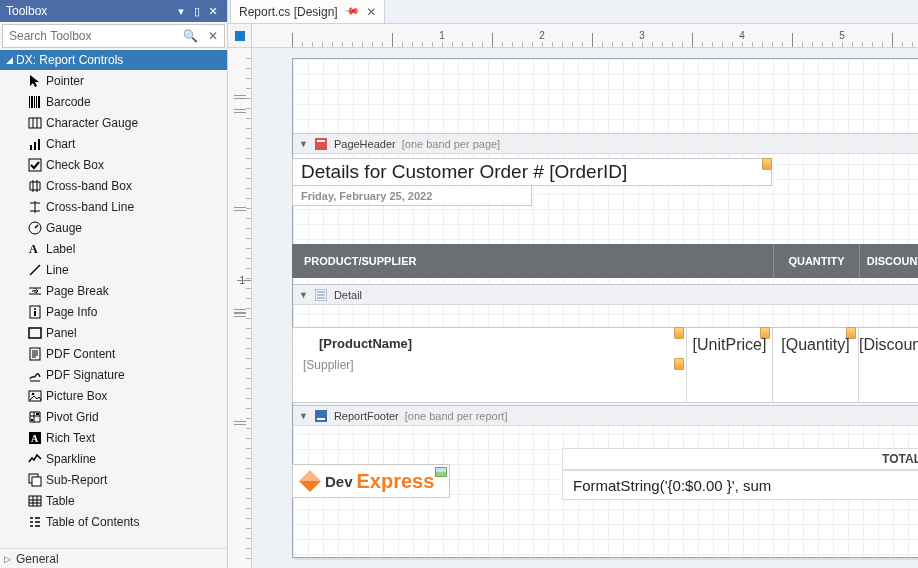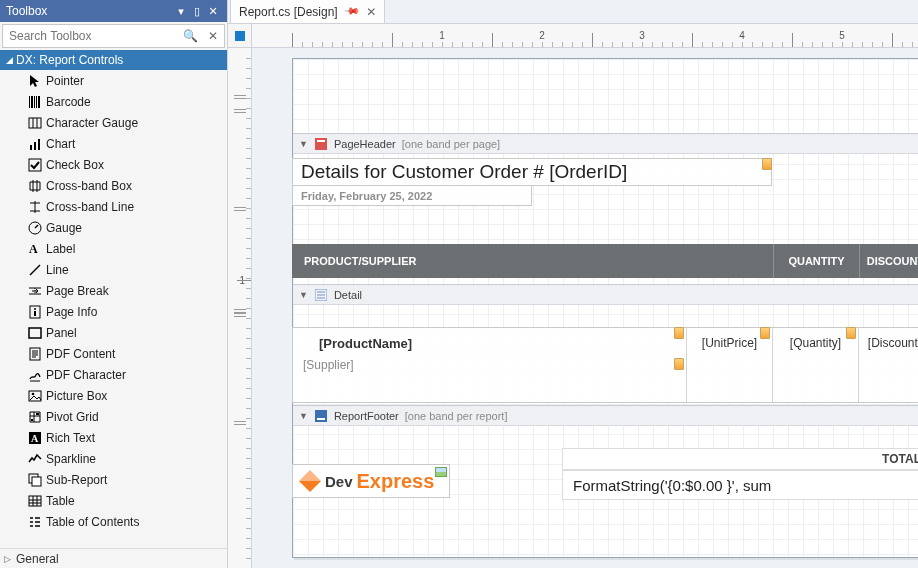--- a/index.html
+++ b/index.html
@@ -76,21 +76,21 @@
 .col-disc { width:72px; justify-content:center; padding-right:0; }
 
 .detail-row { position:absolute; left:-1px; right:-1px; top:22px; height:76px; border:1px solid #c9c9c9; background:rgba(255,255,255,.92); display:flex; }
 .detail-row > div { border-right:1px solid #d6d6d6; position:relative; }
 .cell-prod { flex:1; }
 .cell-up { width:86px; }
 .cell-qty { width:86px; }
 .cell-disc { width:72px; }
 .pn { position:absolute; left:10px; top:8px; font-size:13px; font-weight:bold; color:#333;margin-left:16px; }
 .sup { position:absolute; left:10px; top:30px; font-size:12px; color:#8a8a8a; }
-.cellv { position:absolute; top:8px; width:100%; text-align:center; font-size:12px; color:#333; }
+.cellv { position:absolute; top:8px; width:100%; text-align:center; font-size:16px; color:#333; }
 
 .footer-area { position:relative; }
 .logo-box { position:absolute; left:-1px; top:38px; width:158px; height:34px; border:1px solid #c9c9c9; background:#fff; display:flex; align-items:center; padding-left:6px; gap:4px; }
 .logo-sw { width:22px; height:22px; position:relative; }
 .logo-sw .a{position:absolute;left:0;top:11px;width:0;height:0;border-left:11px solid transparent;border-right:11px solid transparent;border-top:11px solid #f57c1f;}
 .logo-sw .b{position:absolute;left:0;top:0;width:0;height:0;border-left:11px solid transparent;border-right:11px solid transparent;border-bottom:11px solid #f57c1f;opacity:.55;}
 .logo-t1 { font-weight:bold; font-size:15px; color:#3a3a3a; }
 .logo-t2 { font-weight:bold; font-size:20px; color:#f57c1f; }
 .logo-pic { position:absolute; right:2px; top:2px; width:12px; height:10px; border:1px solid #6aa74f; background:linear-gradient(#bfe3ff 50%, #9acd7a 50%);}
 .total-box { position:absolute; right:-1px; top:22px; height:22px; width:370px; border:1px solid #dcdcdc; background:#fff; display:flex; justify-content:flex-end; align-items:center; font-size:12px; font-weight:bold; color:#444; padding-right:10px;}
@@ -332,21 +332,21 @@
             </svg>
           </span>
           <span class="tlabel">PDF Content</span>
         </div>
         <div class="tool-item">
           <span class="ticon">
             <svg viewBox="0 0 14 14">
               <use href="#i-pdfsig"></use>
             </svg>
           </span>
-          <span class="tlabel">PDF Character</span>
+          <span class="tlabel">PDF Signature</span>
         </div>
         <div class="tool-item">
           <span class="ticon">
             <svg viewBox="0 0 14 14">
               <use href="#i-picbox"></use>
             </svg>
           </span>
           <span class="tlabel">Picture Box</span>
         </div>
         <div class="tool-item">

